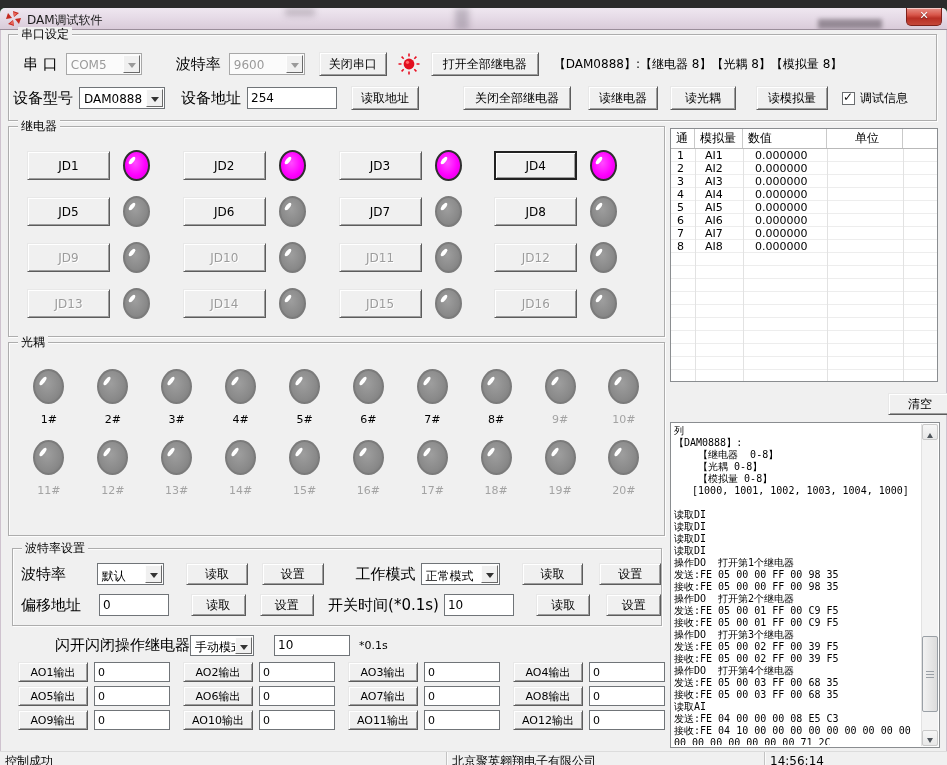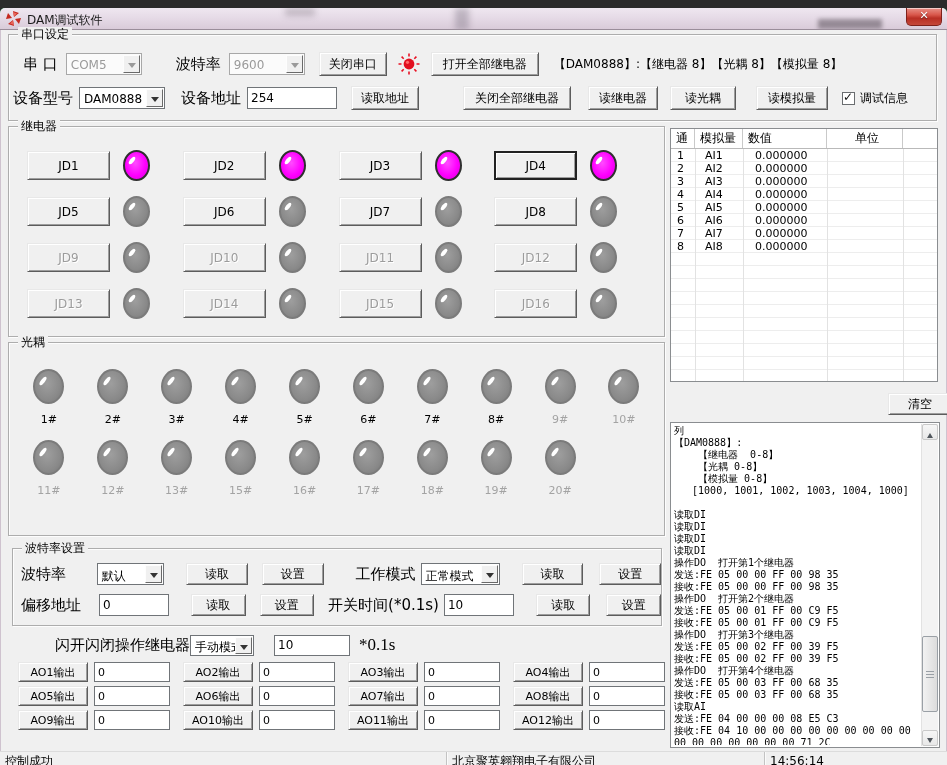--- a/index.html
+++ b/index.html
@@ -147,21 +147,21 @@
   .bs-read2 { margin-left:22px; } .bs-set2 { margin-left:16px; }
   #offset-input { width:70px; height:22px; margin-left:18px; }
   .st-label { margin-left:14px; }
   #switch-time-input { width:70px; height:22px; margin-left:5px; }
 
   
   #flash-row { position:absolute; left:55px; top:604px; display:flex; align-items:center; height:22px; }
   #flash-combo { width:64px; height:21px; }
   #flash-combo .combo-text { top:3px; }
   #flash-input { width:76px; height:21px; margin-left:20px; }
-  .flash-unit { margin-left:9px; font-size:17px;font-family:Liberation Serif, serif; }
+  .flash-unit { margin-left:9px; font-size:11px; }
 
   
   #ao-grid { position:absolute; left:18px; top:632px; display:grid; grid-template-columns:repeat(4,152px); column-gap:13px; row-gap:4px; }
   .ao-cell { display:flex; align-items:center; height:20px; }
   .ao-btn { width:70px; height:20px; font-size:11px; }
   .ao-input { width:76px; height:20px; margin-left:6px; font-size:11px; }
 
   
   #status-bar { position:absolute; left:0; right:0; bottom:0; height:19px; background:#f0f0f0; border-top:1px solid #dcdcdc; display:flex; }
   .sb-sec { height:100%; border-right:1px solid #c3c3c3; box-shadow:1px 0 0 #fbfbfb; display:flex; align-items:center; padding-left:5px; font-size:12px; white-space:nowrap; overflow:hidden; }
@@ -475,20 +475,24 @@
           <div class="opto-cell dim">
           <span class="opto-lamp"></span>
           <span class="opto-label">12#</span>
         </div>
           <div class="opto-cell dim">
           <span class="opto-lamp"></span>
           <span class="opto-label">13#</span>
         </div>
           <div class="opto-cell dim">
           <span class="opto-lamp"></span>
+          <span class="opto-label">14#</span>
+        </div>
+          <div class="opto-cell dim">
+          <span class="opto-lamp"></span>
           <span class="opto-label">15#</span>
         </div>
           <div class="opto-cell dim">
           <span class="opto-lamp"></span>
           <span class="opto-label">16#</span>
         </div>
           <div class="opto-cell dim">
           <span class="opto-lamp"></span>
           <span class="opto-label">17#</span>
         </div>

